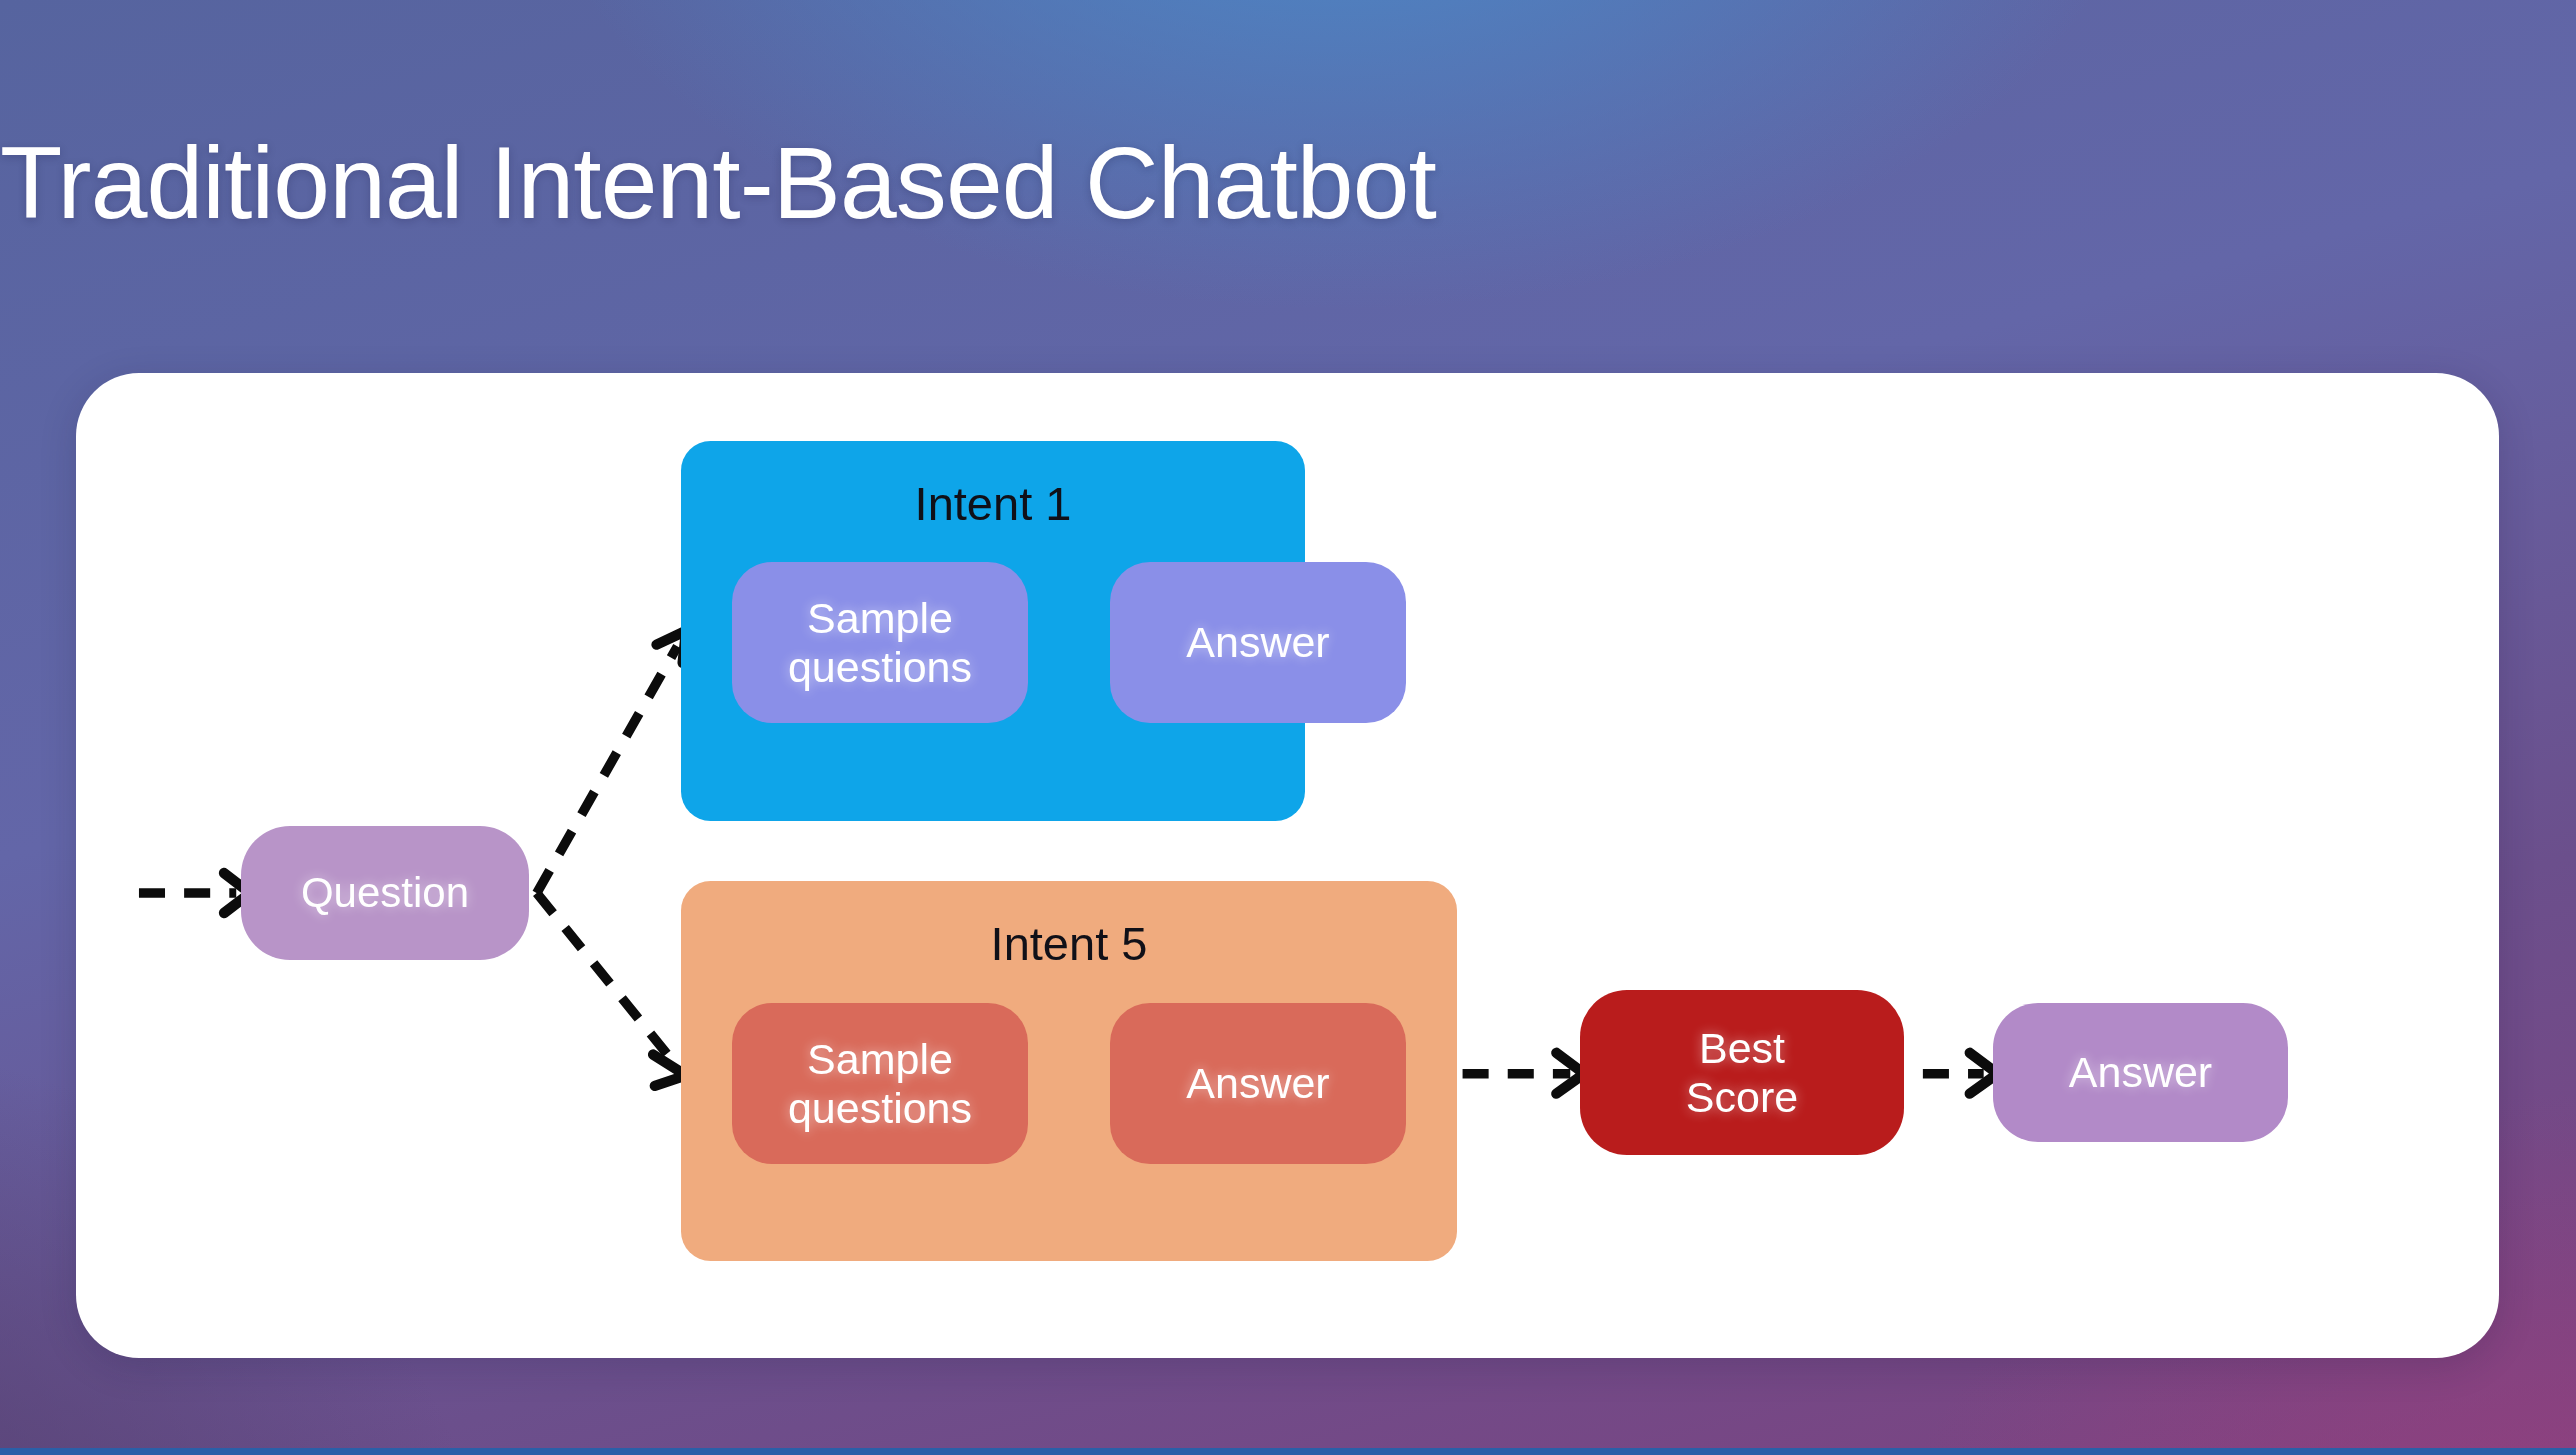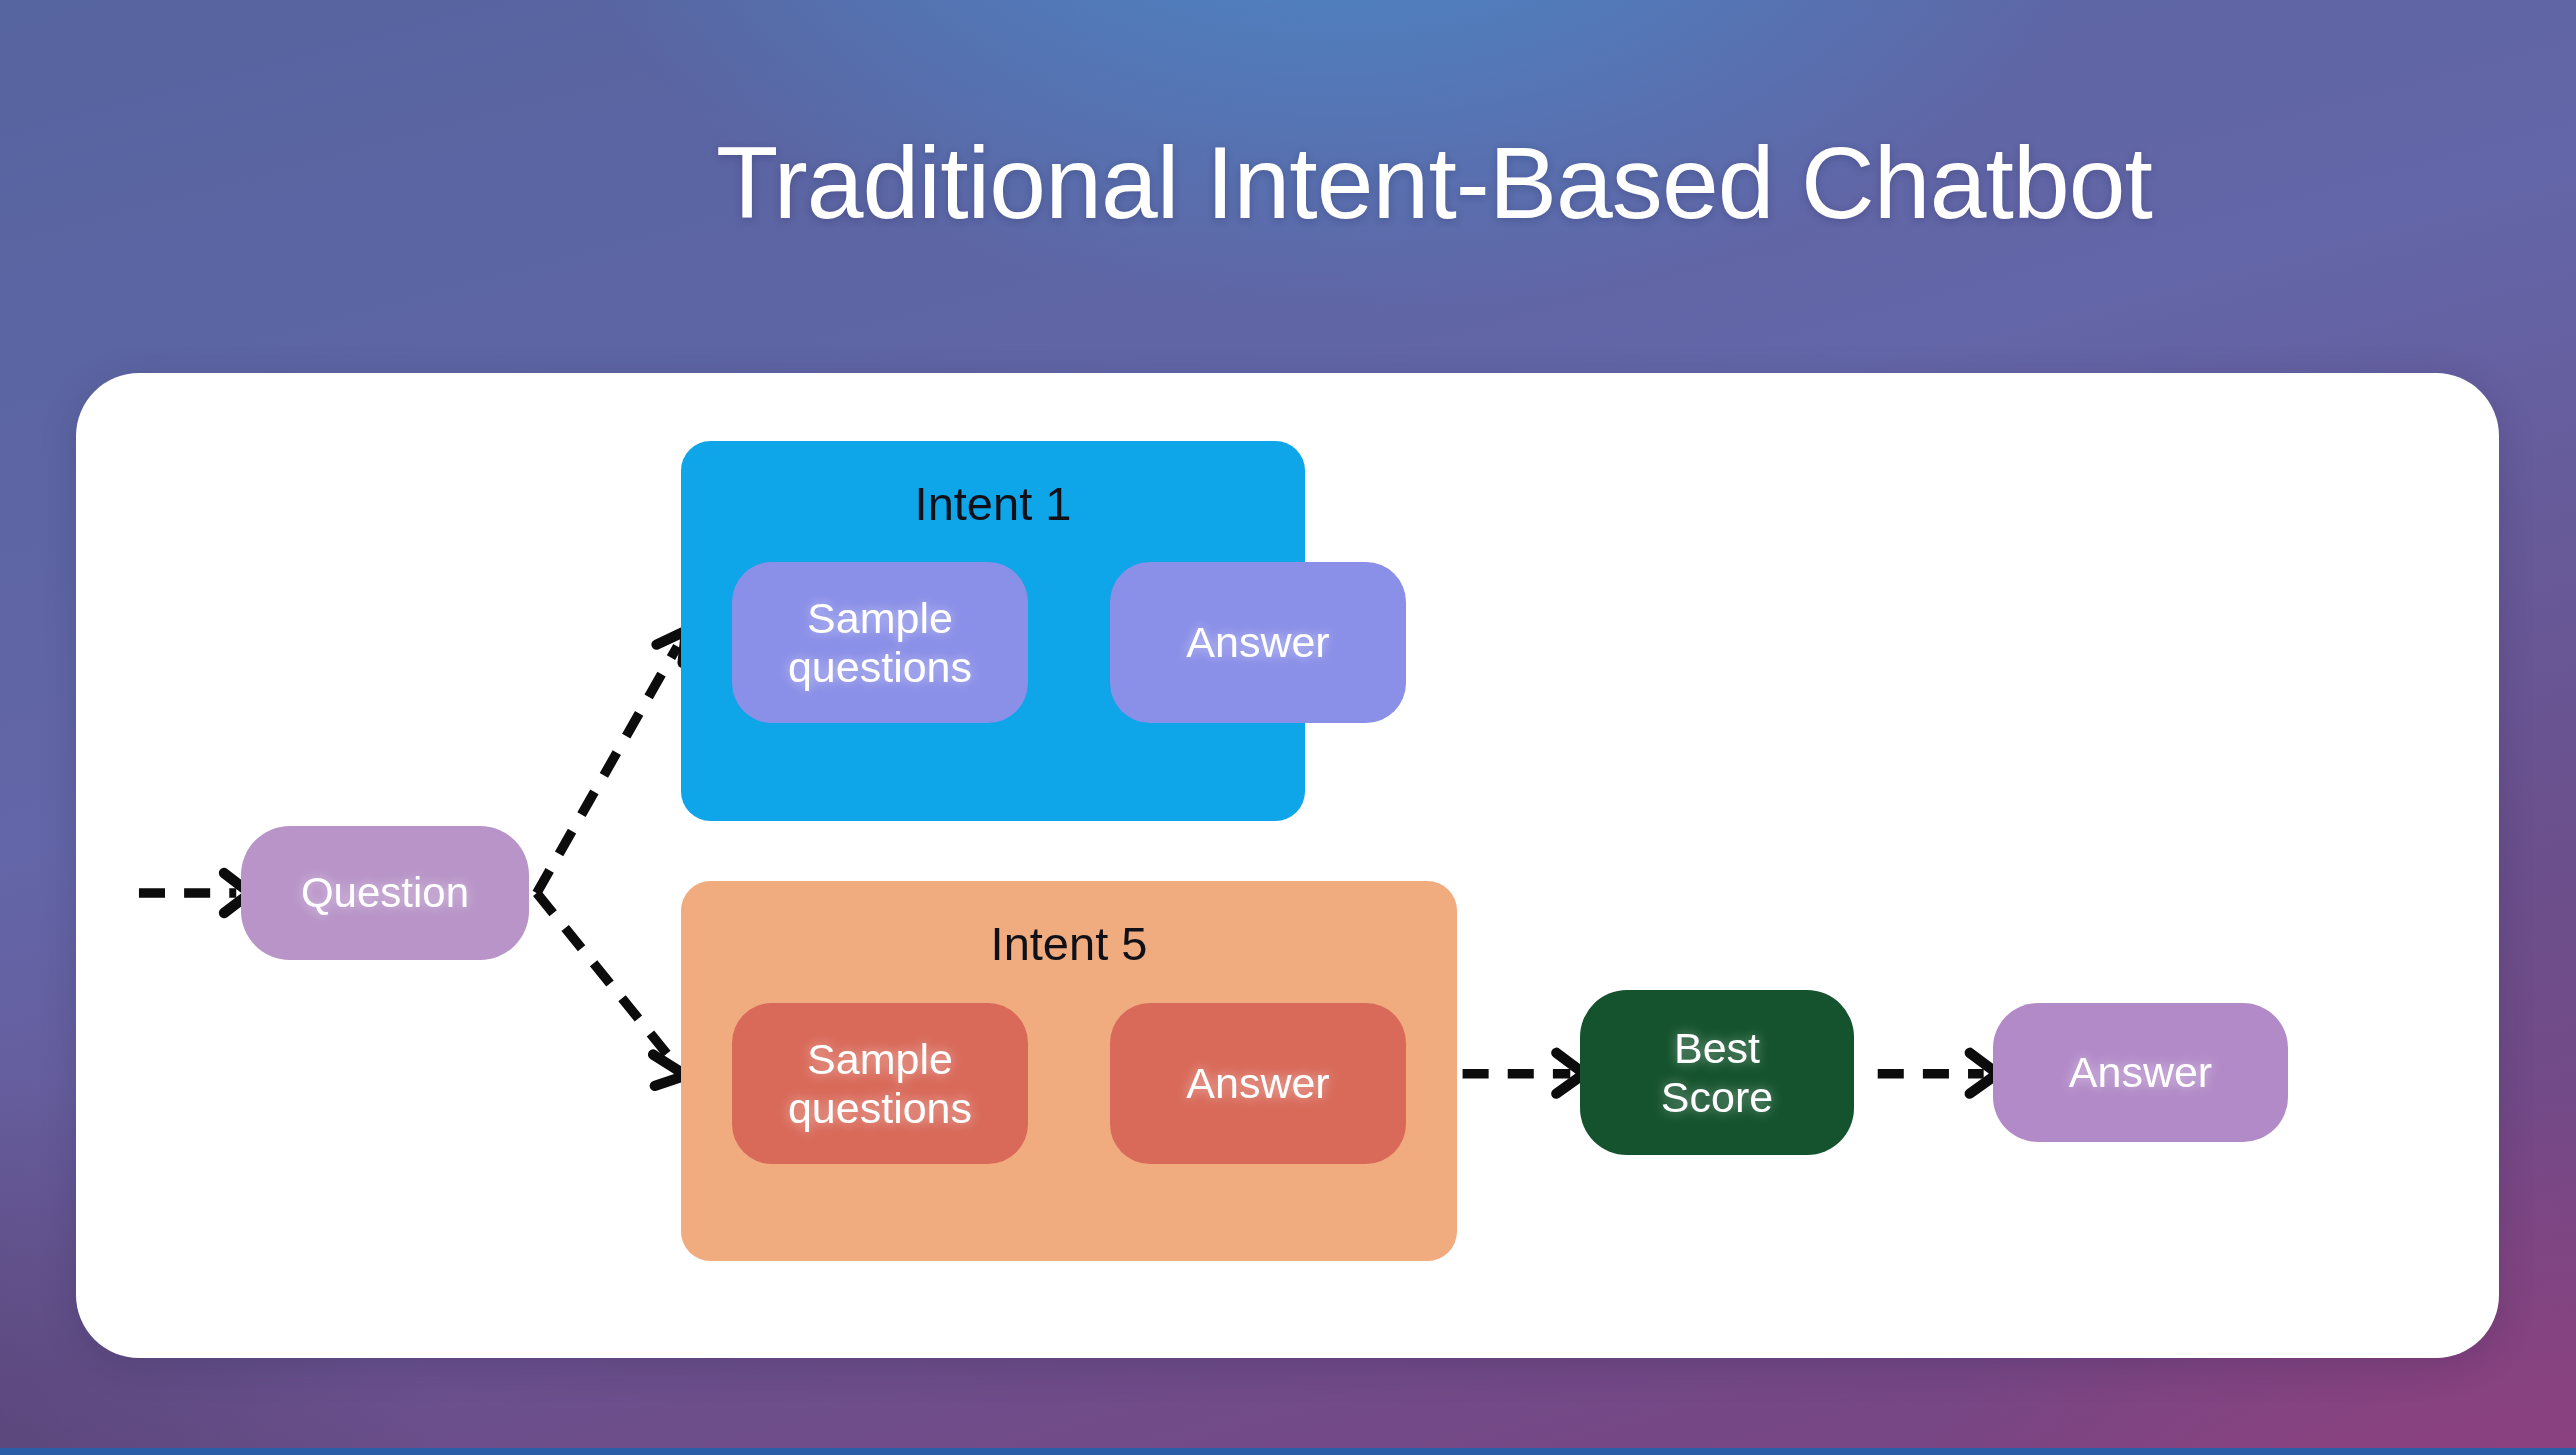--- a/index.html
+++ b/index.html
@@ -31,21 +31,21 @@
     width: 2576px;
     height: 7.8px;
     background: #2a5fa8;
   }
 
   
   #title {
     position: absolute;
     left: 0; top: 130px;
     width: 2152px;
-    text-align: right;
+    text-align: left;
     color: #ffffff;
     font-size: 102px;
     font-weight: 300;
     letter-spacing: -0.9px;
     line-height: 1.05;
     white-space: nowrap;
     text-shadow: 0 1.7px 8.7px rgba(20,20,60,0.22);
   }
 
   
@@ -105,22 +105,22 @@
   #intent2-samplequestions { left: 732px; top: 1003px; width: 296px; height: 161px; background: #d96a5a; }
   #intent2-answer { left: 1110px; top: 1003px; width: 296px; height: 161px; background: #d96a5a; }
 
   
   #question-node {
     left: 241px; top: 827px; width: 288px; height: 134px;
     background: #b894c8; border-radius: 49px;
     font-size: 42px; text-shadow: 0 0 12px rgba(255,255,255,0.55);
   }
   #bestscore-node {
-    left: 1581px; top: 990px; width: 274px; height: 165px;
-    background: #14532d; border-radius: 47px;
+    left: 1581px; top: 990px; width: 324px; height: 165px;
+    background: #b91c1c; border-radius: 47px;
     font-size: 43px; text-shadow: 0 0 12px rgba(255,255,255,0.5);
   }
   #final-answer-node {
     left: 1993px; top: 1003px; width: 295px; height: 139px;
     background: #b28ac8; border-radius: 45px;
     font-size: 43px; text-shadow: 0 0 12px rgba(255,255,255,0.55);
   }
 
   
   #connectors {

